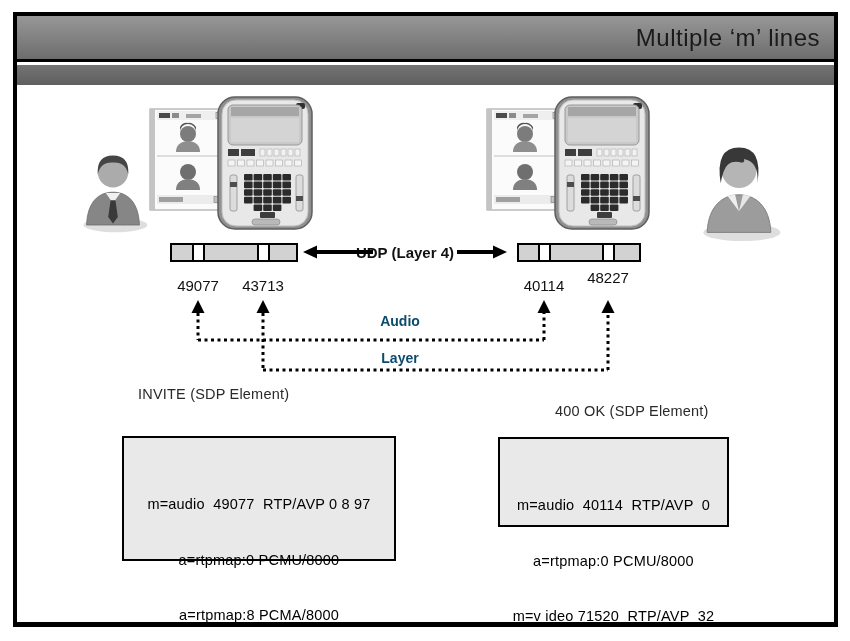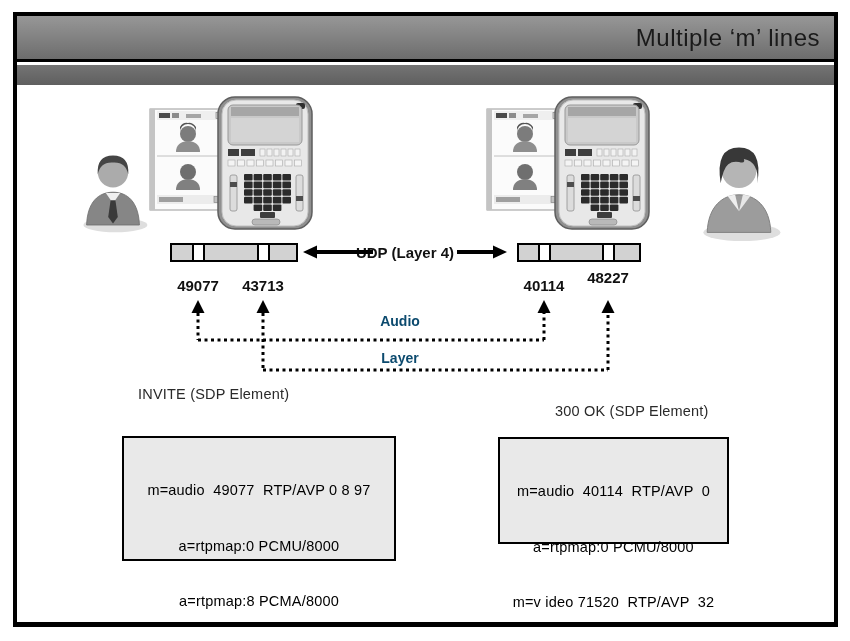--- a/index.html
+++ b/index.html
@@ -27,36 +27,36 @@
   .portbar{
     position:absolute;height:19px;background:#d2d2d2;
     border:2px solid #000;box-sizing:border-box;
   }
   .slot{
     position:absolute;top:-2px;bottom:-2px;width:13px;background:#fff;
     border:2px solid #000;box-sizing:border-box;
   }
   .portnum{
     position:absolute;width:80px;text-align:center;
-    font-size:15px;font-weight:bold;color:#111;
+    font-size:15px;font-weight:normal;color:#111;
   }
   .udplabel{
     position:absolute;left:308px;top:228px;width:160px;text-align:center;
     font-size:15px;font-weight:bold;color:#111;
   }
   .streamlabel{
     position:absolute;width:120px;text-align:center;
     font-size:14px;font-weight:bold;color:#0c4a6e;
   }
   .sdptitle{
     position:absolute;font-size:14.5px;color:#2a2a2a;letter-spacing:0.2px;
   }
   .sdpbox{
     position:absolute;background:#e9e9e9;border:2px solid #000;box-sizing:border-box;
-    text-align:center;padding-top:6px;
+    text-align:center;padding-top:20px;
     font-size:14.5px;line-height:18.5px;letter-spacing:0.2px;white-space:pre;color:#000;
   }
   svg{position:absolute;}
 </style>
 </head>
 <body>
 
 <div class="slide">
 
   <div class="titlebar">
@@ -281,21 +281,21 @@
   <div class="sdptitle" style="left:121px;top:370px">INVITE (SDP Element)</div>
   <div class="sdpbox" style="left:105px;top:420px;width:274px;height:125px">
     <div>m=audio  49077  RTP/AVP 0 8 97</div>
     <div>a=rtpmap:0 PCMU/8000</div>
     <div>a=rtpmap:8 PCMA/8000</div>
     
     
     
   </div>
 
-  <div class="sdptitle" style="left:538px;top:387px">300 OK (SDP Element)</div>
-  <div class="sdpbox" style="left:481px;top:421px;width:231px;height:107px">
+  <div class="sdptitle" style="left:538px;top:387px">400 OK (SDP Element)</div>
+  <div class="sdpbox" style="left:481px;top:421px;width:231px;height:90px">
     <div>m=audio  40114  RTP/AVP  0</div>
     <div>a=rtpmap:0 PCMU/8000</div>
     <div>m=v ideo 71520  RTP/AVP  32</div>
     
   </div>
 
 </div>
 
 </body></html>

